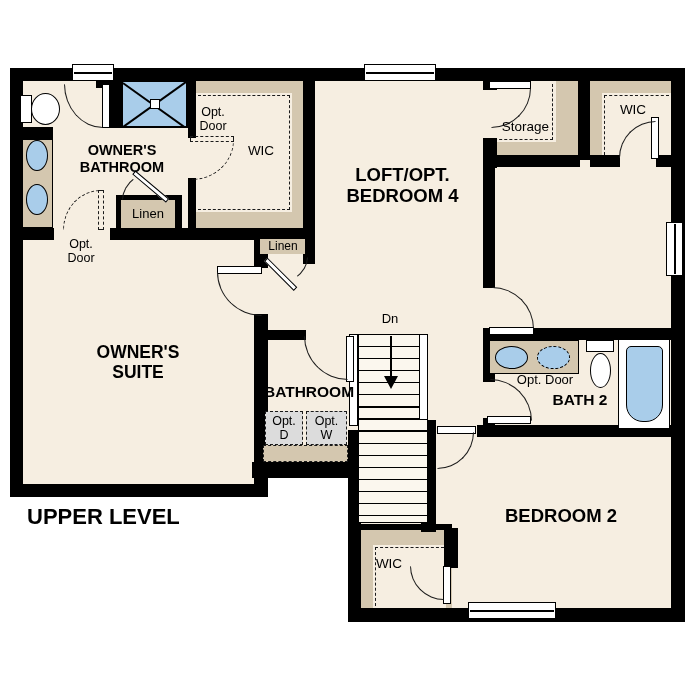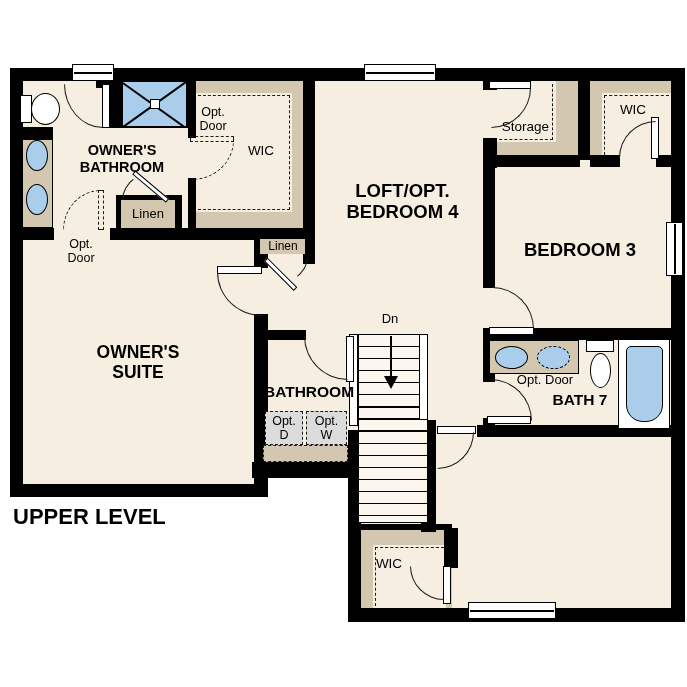--- a/index.html
+++ b/index.html
@@ -163,29 +163,29 @@
   <div class="leaf" style="left:437px;top:426px;width:39px;height:8px;"></div>
   <div class="arc br" style="left:437px;top:432px;width:37px;height:37px;"></div>
   <div class="leaf" style="left:443px;top:566px;width:8px;height:38px;"></div>
   <div class="arc bl" style="left:410px;top:566px;width:34px;height:34px;"></div>
 
   <div class="leafd" style="left:98px;top:190px;width:6px;height:40px;"></div>
   <div class="arc tl dashed" style="left:63px;top:190px;width:38px;height:40px;"></div>
   <div class="leafd" style="left:190px;top:136px;width:44px;height:6px;"></div>
   <div class="arc br dashed" style="left:192px;top:140px;width:42px;height:40px;"></div>
 
-  <div class="label bold" style="left:13px;top:503px;width:180px;height:28px;font-size:22px;justify-content:flex-start;text-align:left;">UPPER LEVEL</div>
+  <div class="label bold" style="left:27px;top:503px;width:180px;height:28px;font-size:22px;justify-content:flex-start;text-align:left;">UPPER LEVEL</div>
   <div class="label bold" style="left:62px;top:138px;width:120px;height:42px;font-size:14.5px;">OWNER'S
 BATHROOM</div>
   <div class="label bold" style="left:68px;top:338px;width:140px;height:48px;font-size:17.5px;">OWNER'S
 SUITE</div>
-  <div class="label bold" style="left:320px;top:158px;width:165px;height:54px;font-size:18.5px;margin-top:16px;">LOFT/OPT.
+  <div class="label bold" style="left:320px;top:158px;width:165px;height:54px;font-size:18.5px;">LOFT/OPT.
 BEDROOM 4</div>
-  <div class="label bold" style="left:495px;top:238px;width:170px;height:24px;font-size:18.5px;">BEDROOM 3</div>
-  <div class="label bold" style="left:540px;top:390px;width:80px;height:20px;font-size:15.5px;">BATH 7</div>
+  <div class="label bold" style="left:475px;top:504px;width:172px;height:24px;font-size:18.5px;">BEDROOM 2</div>
+  <div class="label bold" style="left:540px;top:390px;width:80px;height:20px;font-size:15.5px;">BATH 2</div>
   <div class="label bold" style="left:262px;top:382px;width:94px;height:20px;font-size:15.5px;">BATHROOM</div>
   <div class="label" style="left:488px;top:118px;width:75px;height:18px;font-size:13.5px;">Storage</div>
   <div class="label" style="left:238px;top:142px;width:46px;height:17px;font-size:13.5px;">WIC</div>
   <div class="label" style="left:610px;top:101px;width:46px;height:17px;font-size:13.5px;">WIC</div>
   <div class="label" style="left:366px;top:555px;width:46px;height:17px;font-size:13.5px;">WIC</div>
   <div class="label" style="left:124px;top:205px;width:48px;height:18px;font-size:13px;">Linen</div>
   <div class="label" style="left:262px;top:239px;width:42px;height:15px;font-size:12px;">Linen</div>
   <div class="label" style="left:56px;top:234px;width:50px;height:34px;font-size:12.5px;">Opt.
 Door</div>
   <div class="label" style="left:190px;top:102px;width:46px;height:34px;font-size:12.5px;">Opt.

